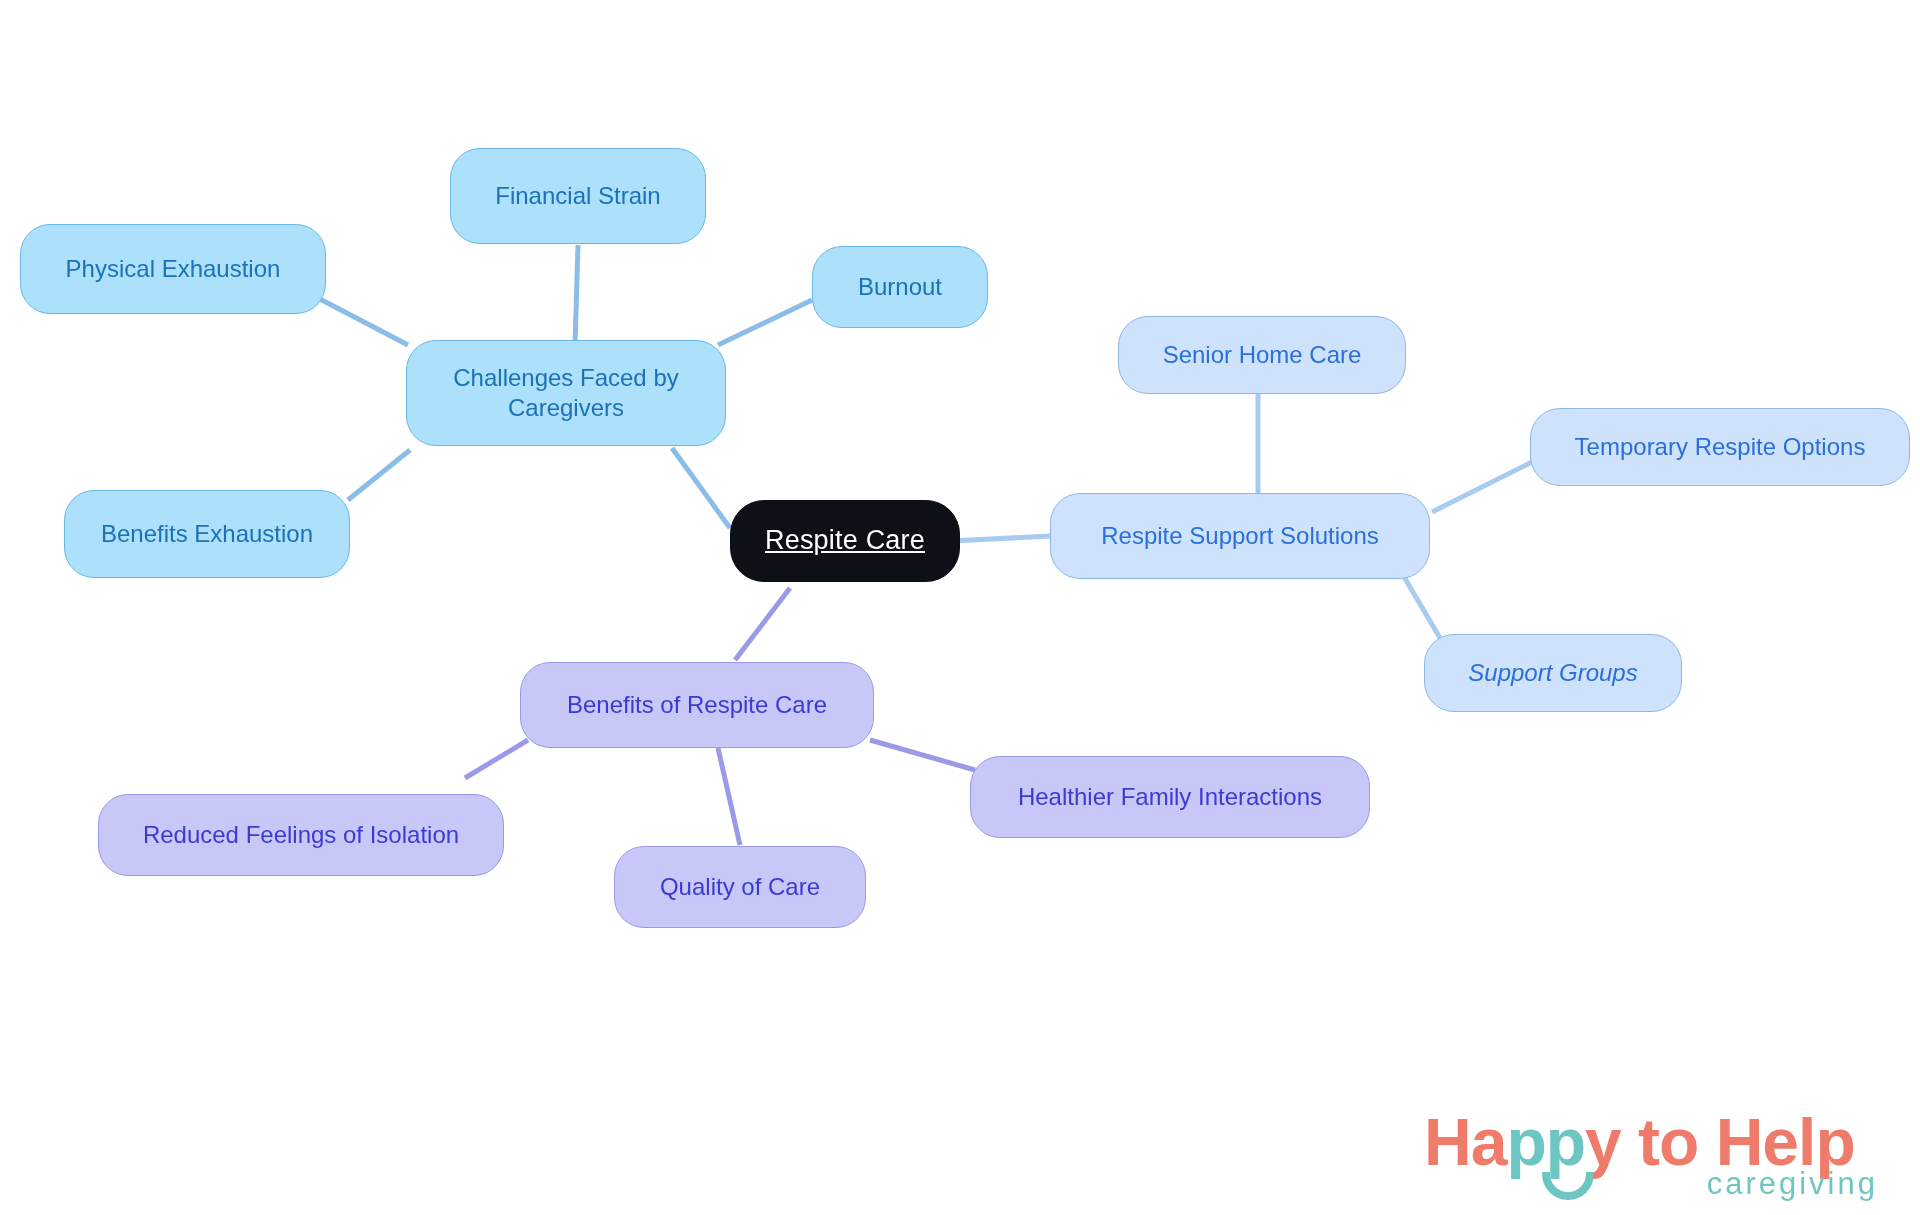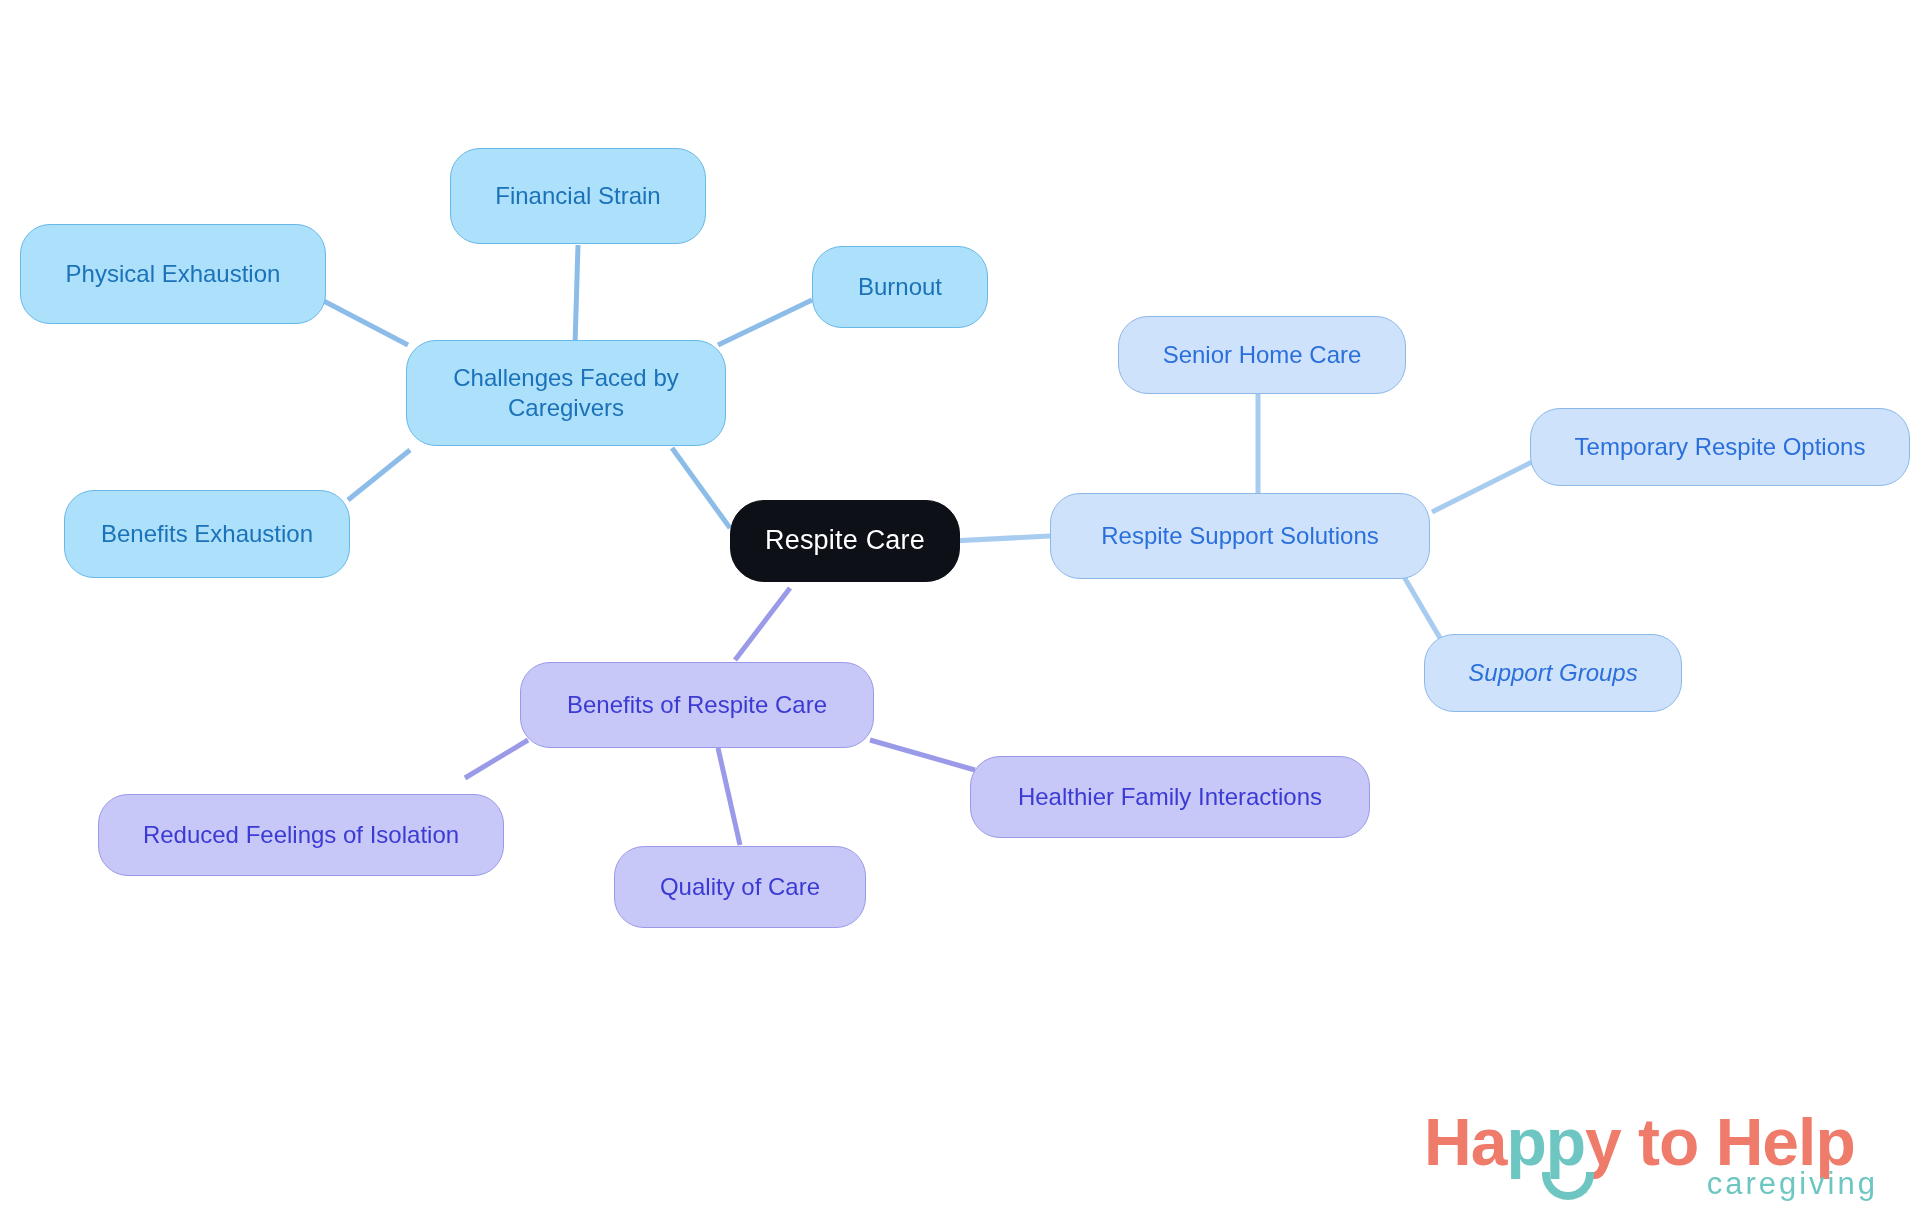--- a/index.html
+++ b/index.html
@@ -38,20 +38,21 @@
     padding: 0 14px;
     white-space: pre-line;
   }
   .node.root {
     background: #0d1117;
     border-color: #0d1117;
     color: #ffffff;
     font-size: 27px;
     border-radius: 34px;
     letter-spacing: .2px;
+    text-decoration: underline;
   }
   .node.blue-branch {
     background: #ace0fb;
     border-color: #68b8e8;
     color: #1b72b8;
     font-size: 24px;
   }
   .node.blue-leaf {
     background: #ace0fb;
     border-color: #68b8e8;
@@ -156,21 +157,21 @@
     <path d="M 870 740 L 975 770" stroke="#9a9ae8" stroke-width="5" fill="none"></path>
   </svg>
 
   <div class="node root" style="left:730px; top:500px; width:230px; height:82px;">Respite Care</div>
 
   <div class="node blue-leaf" style="left:450px; top:148px; width:256px; height:96px;">Financial Strain</div>
 
   <div class="node blue-branch" style="left:406px; top:340px; width:320px; height:106px;">Challenges Faced by
 Caregivers</div>
 
-  <div class="node blue-leaf" style="left:20px; top:224px; width:306px; height:100px;">Physical Exhaustion</div>
+  <div class="node blue-leaf" style="left:20px; top:224px; width:306px; height:90px;">Physical Exhaustion</div>
 
   <div class="node blue-leaf" style="left:812px; top:246px; width:176px; height:82px;">Burnout</div>
 
   <div class="node blue-leaf" style="left:64px; top:490px; width:286px; height:88px;">Benefits Exhaustion</div>
 
   <div class="node skyblue-branch" style="left:1050px; top:493px; width:380px; height:86px;">Respite Support Solutions</div>
 
   <div class="node skyblue-leaf" style="left:1530px; top:408px; width:380px; height:78px;">Temporary Respite Options</div>
 
   <div class="node skyblue-leaf" style="left:1118px; top:316px; width:288px; height:78px;">Senior Home Care</div>

